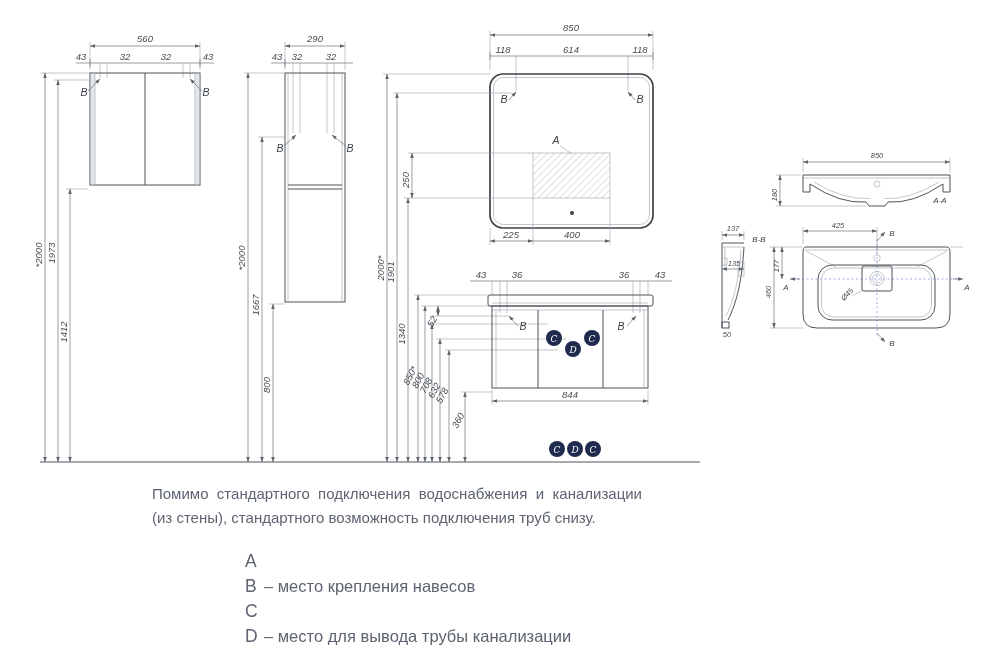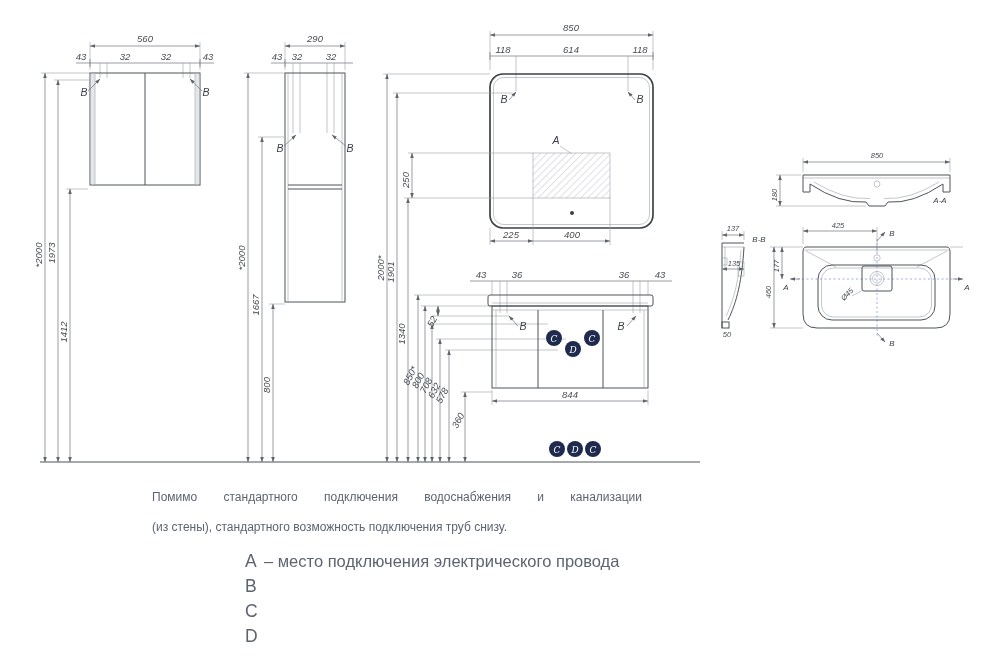--- a/index.html
+++ b/index.html
@@ -9,21 +9,21 @@
   svg .bold{stroke:#3c4248;stroke-width:1.7;fill:none;}
   svg .thin{stroke:#9aa0a6;stroke-width:.6;fill:none;}
   svg .dim{stroke:#6d747b;stroke-width:.7;fill:none;}
   svg .dtxt{font:italic 9.5px "Liberation Sans",sans-serif;fill:#464c52;text-anchor:middle;}
   svg .dtxt2{font:italic 7.5px "Liberation Sans",sans-serif;fill:#464c52;text-anchor:middle;}
   svg .lbl{font:italic 10.5px "Liberation Sans",sans-serif;fill:#3c4248;text-anchor:middle;}
   svg .lbl2{font:italic 8px "Liberation Sans",sans-serif;fill:#3c4248;text-anchor:middle;}
   svg .navy{fill:#1e2a4e;stroke:none;}
   svg .ctext{font:italic 9px "DejaVu Serif",serif;fill:#ffffff;text-anchor:middle;}
   svg .cl{stroke:#8a94ea;stroke-width:.8;fill:none;stroke-dasharray:2 2.5;}
-  .note{position:absolute;left:152px;top:482px;width:490px;color:#5d6470;font-size:12px;line-height:30px;}
+  .note{position:absolute;left:152px;top:482px;width:490px;color:#5d6470;font-size:15px;line-height:24px;}
   .note .l1{text-align:justify;text-align-last:justify;}
   .legend{position:absolute;left:245px;top:551px;color:#5d6470;}
   .legend .row{display:flex;height:25px;align-items:baseline;}
   .legend .key{width:19px;font-size:17.5px;}
   .legend .txt{font-size:16.5px;}
 </style>
 </head>
 <body>
 
 <div class="page">
@@ -322,26 +322,27 @@
 </svg>
 
 <div class="note">
   <div class="l1">Помимо  стандартного  подключения  водоснабжения  и  канализации</div>
   <div class="l2">(из стены), стандартного возможность подключения труб снизу.</div>
 </div>
 
 <div class="legend">
   <div class="row">
     <span class="key">A</span>
-    <span class="txt">– место подключения электрического провода</span>
   </div>
   <div class="row">
     <span class="key">B</span>
+    <span class="txt">– место крепления навесов</span>
   </div>
   <div class="row">
     <span class="key">C</span>
   </div>
   <div class="row">
     <span class="key">D</span>
+    <span class="txt">– место для вывода трубы канализации</span>
   </div>
 </div>
 
 </div>
 
 </body></html>

